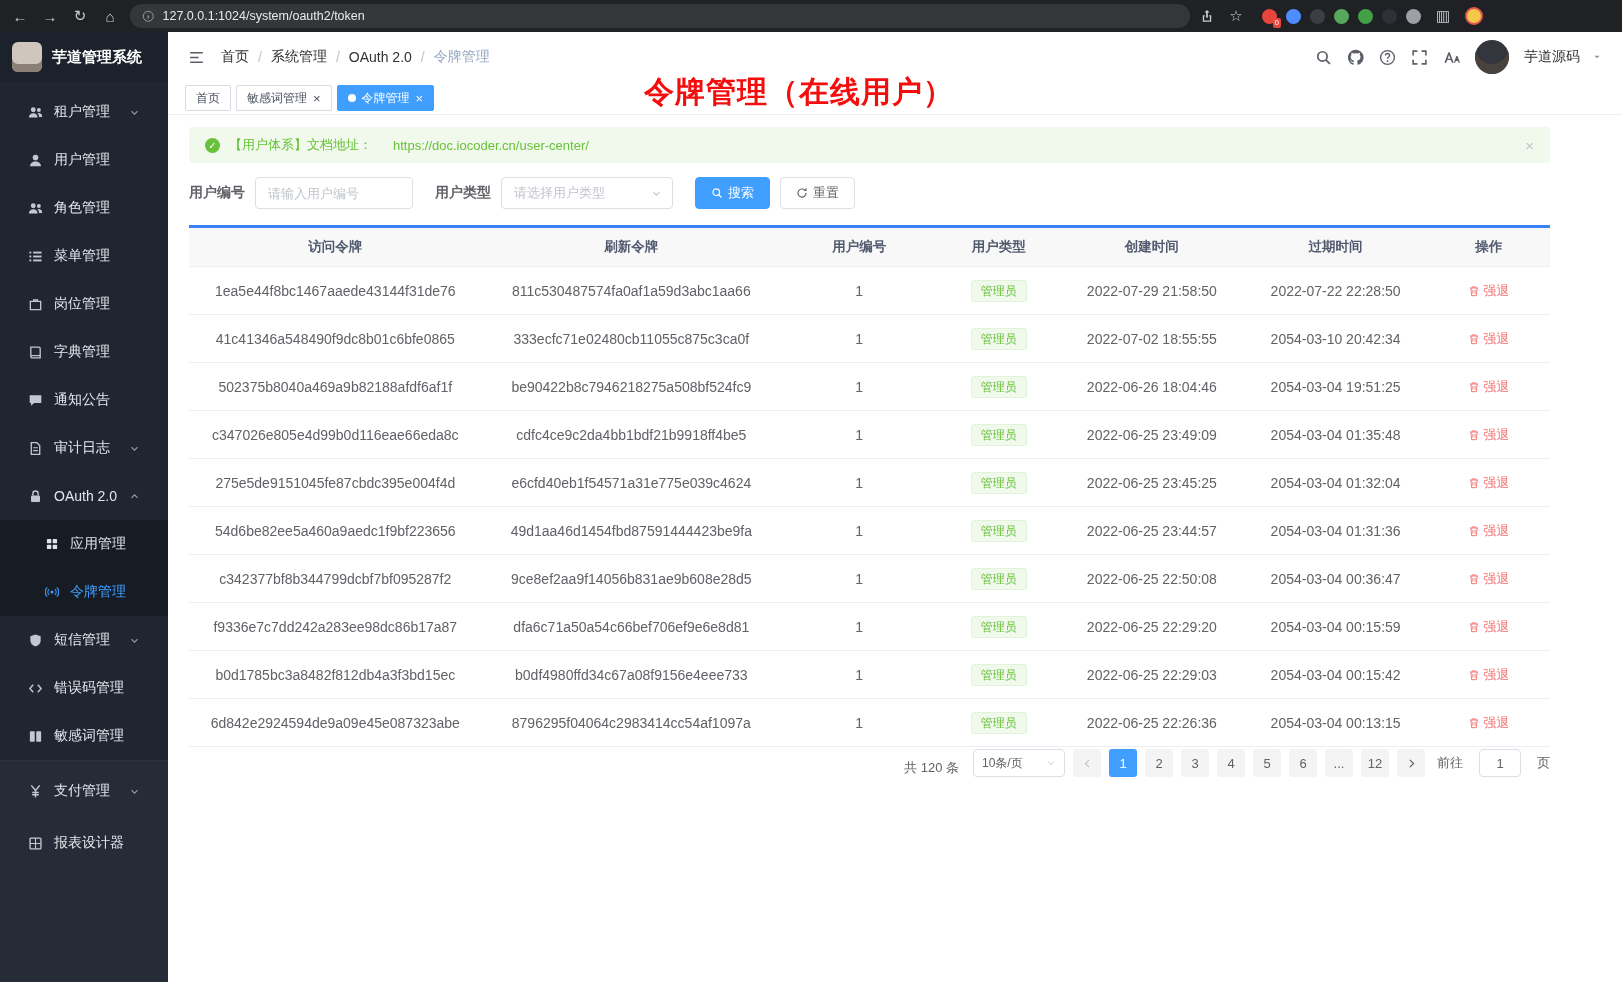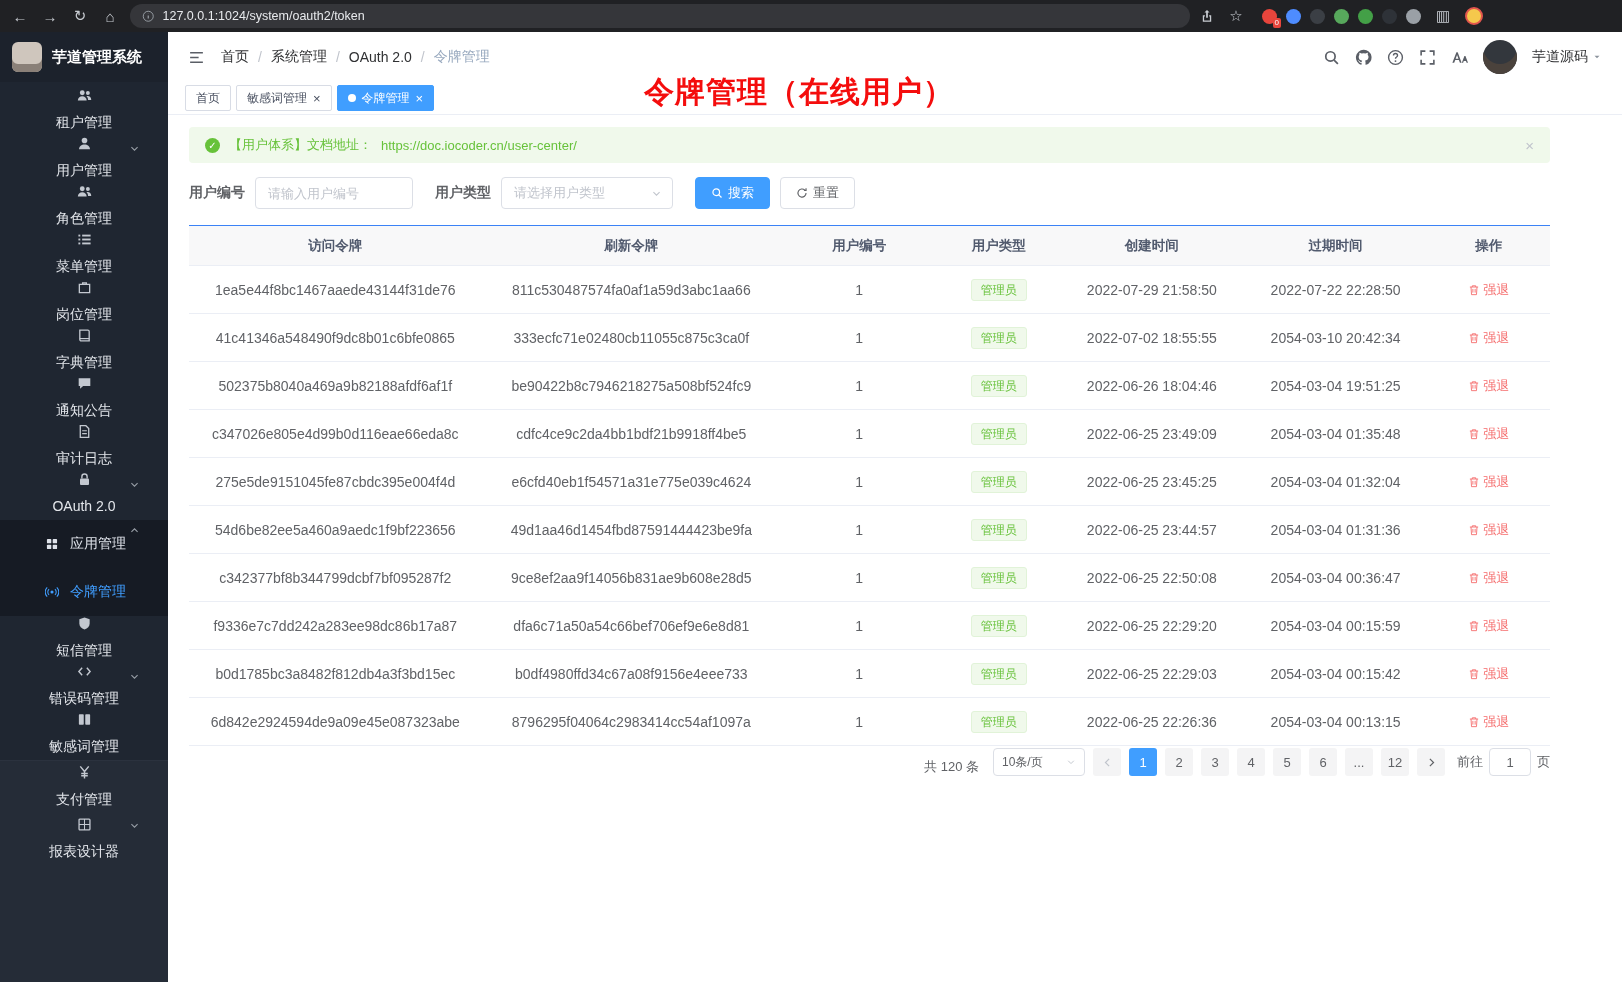--- a/index.html
+++ b/index.html
@@ -26,21 +26,21 @@
   .app { display:flex; height:950px; }
 
   
   .sidebar { width:168px; background:#1f2631; color:#dde1e8; display:flex; flex-direction:column; flex-shrink:0; }
   .logo { height:50px; display:flex; align-items:center; gap:10px; padding:0 12px; background:#1c222c; }
   .logo-img { width:30px; height:30px; border-radius:6px; background:#cfc6bd;
     box-shadow:inset 0 -8px 0 #8a8078; flex-shrink:0; }
   .logo-title { color:#fff; font-size:15px; font-weight:bold; white-space:nowrap; }
   .menu { padding-top:6px; }
   .menu-item { height:48px; display:flex; align-items:center; gap:11px; padding:0 28px;
-    font-size:14px; color:#e3e6eb; cursor:pointer;flex-direction:column; }
+    font-size:14px; color:#e3e6eb; cursor:pointer; }
   .menu-item .mi { color:#c3c8d0; font-size:15px; }
   .chev { margin-left:auto; color:#9aa0a8; font-size:11px; }
   .submenu { background:#161b24; }
   .submenu-item { height:48px; display:flex; align-items:center; gap:11px; padding:0 17px 0 45px;
     font-size:14px; color:#dfe3ea; cursor:pointer; }
   .submenu-item.active, .submenu-item.active .mi { color:#409eff; }
   .menu-bottom { flex:1; background:#252c37; border-top:1px solid #2b323e; padding-top:4px; }
   .menu-bottom .menu-item { height:52px; }
 
   
@@ -49,21 +49,21 @@
   .topbar { height:50px; display:flex; align-items:center; padding:0 20px; background:#fff; }
   .hamburger { color:#5a5e66; font-size:17px; cursor:pointer; display:inline-flex; }
   .breadcrumb { margin-left:16px; font-size:14px; color:#303133; display:flex; align-items:center; }
   .bc-sep { margin:0 9px; color:#c0c4cc; }
   .bc-item { cursor:pointer; }
   .bc-item.last { color:#97a8be; cursor:default; }
   .topbar-right { margin-left:auto; display:flex; align-items:center; gap:15px; color:#5a5e66; }
   .tb-icon { font-size:17px; display:inline-flex; cursor:pointer; color:#5a5e66; }
   .user-avatar { width:34px; height:34px; border-radius:50%; background:#33373d;
     box-shadow:inset 0 -10px 0 #4a423c; cursor:pointer; }
-  .user-name { font-size:14px; color:#303133; cursor:pointer; display:flex; align-items:center; gap:4px; }
+  .user-name { font-size:14px; color:#303133; cursor:pointer; display:flex; align-items:center; gap:12px; }
   .user-caret { font-size:10px; color:#8c939d; display:inline-flex; }
 
   .annotation { position:absolute; top:40px; left:476px; font-size:30px; font-weight:700;
     color:#f40d0d; letter-spacing:1px; z-index:20; pointer-events:none; white-space:nowrap; }
 
   .tabbar { height:33px; display:flex; align-items:center; gap:5px; padding:0 17px;
     border-bottom:1px solid #ebeef5; background:#fff; }
   .tab { height:26px; display:flex; align-items:center; gap:6px; padding:0 10px;
     border:1px solid #d8dce5; border-radius:2px; background:#fff; font-size:12px;
     color:#495060; cursor:pointer; white-space:nowrap; }
@@ -71,21 +71,21 @@
   .tab .dot { width:8px; height:8px; border-radius:50%; background:#fff; display:inline-block; }
   .tab .tclose { font-size:13px; line-height:1; display:inline-flex; }
 
   .content { flex:1; padding:12px 72px 0 21px; overflow:hidden; }
 
   
   .alert { height:36px; background:#f0f9eb; border-radius:4px; display:flex; align-items:center;
     gap:9px; padding:0 16px; color:#67c23a; font-size:13px; }
   .alert-check { width:15px; height:15px; border-radius:50%; background:#67c23a; color:#fff;
     font-size:10px; display:inline-flex; align-items:center; justify-content:center; flex-shrink:0; }
-  .alert-link { color:#67c23a; text-decoration:none; cursor:pointer; }
+  .alert-link { color:#67c23a; text-decoration:none; cursor:pointer;margin-left:12px; }
   .alert-close { margin-left:auto; color:#c0c4cc; font-size:15px; cursor:pointer; }
 
   
   .filters { display:flex; align-items:center; margin-top:14px; font-size:14px; }
   .flabel { font-weight:700; color:#606266; margin-right:10px; }
   .finput { width:158px; height:32px; border:1px solid #dcdfe6; border-radius:4px;
     padding:0 12px; font-size:13px; color:#606266; outline:none; margin-right:22px;
     font-family:"Liberation Sans","DejaVu Sans",sans-serif; }
   .finput::placeholder { color:#c0c4cc; }
   .fselect { width:172px; height:32px; border:1px solid #dcdfe6; border-radius:4px;
@@ -94,21 +94,21 @@
   .fselect .chev2 { color:#c0c4cc; font-size:11px; display:inline-flex; }
   .btn { height:32px; border-radius:4px; font-size:13px; display:inline-flex; align-items:center;
     gap:5px; padding:0 15px; cursor:pointer; font-family:inherit; }
   .btn-primary { background:#409eff; border:1px solid #409eff; color:#fff; }
   .btn-plain { background:#fff; border:1px solid #dcdfe6; color:#606266; margin-left:10px; }
   .btn .icon { font-size:12px; }
 
   
   table { width:100%; border-collapse:collapse; margin-top:16px; font-size:14px; table-layout:fixed; }
   thead th { height:40px; background:#f8f8f9; color:#515a6e; font-weight:700; font-size:13.5px;
-    text-align:center; border-bottom:1px solid #ebeef5; border-top:1px solid #3b82f6; }
+    text-align:center; border-bottom:1px solid #ebeef5; border-top:3px solid #3b82f6; }
   tbody td { height:48px; color:#606266; text-align:center; border-bottom:1px solid #ebeef5;
     white-space:nowrap; overflow:hidden; text-overflow:ellipsis; }
   .badge { display:inline-block; padding:2px 9px; font-size:12px; color:#67c23a;
     background:#f0f9eb; border:1px solid #e1f3d8; border-radius:3px; line-height:16px; }
   .action-link { color:#f56c6c; font-size:13px; display:inline-flex; align-items:center; gap:3px;
     cursor:pointer; text-decoration:none; }
   .action-link .icon { font-size:12px; }
 
   
   .pagination { display:flex; align-items:flex-end; justify-content:flex-end; gap:8px;
@@ -116,21 +116,21 @@
   .ptotal { margin-right:6px; }
   .psize { width:92px; height:28px; border:1px solid #dcdfe6; border-radius:4px; background:#fff;
     display:flex; align-items:center; justify-content:space-between; padding:0 8px;
     font-size:12px; color:#606266; cursor:pointer; }
   .psize .chev2 { color:#c0c4cc; font-size:10px; display:inline-flex; }
   .pbtn { min-width:28px; height:28px; background:#f4f4f5; border:none; border-radius:3px;
     color:#606266; font-size:13px; display:inline-flex; align-items:center; justify-content:center;
     cursor:pointer; font-family:inherit; padding:0 4px; }
   .pbtn.active { background:#409eff; color:#fff; }
   .pbtn.disabled { color:#c0c4cc; cursor:default; }
-  .pgoto { display:flex; align-items:center; gap:6px; margin-left:4px; }
+  .pgoto { display:flex; align-items:center; gap:16px; margin-left:4px; }
   .pgoto input { width:42px; height:28px; border:1px solid #dcdfe6; border-radius:4px;
     text-align:center; font-size:13px; color:#606266; outline:none; font-family:inherit; }
 
   .icon { display:inline-flex; width:1em; height:1em; align-items:center; justify-content:center; }
   .icon svg { width:1em; height:1em; fill:currentColor; display:block; }
 </style>
 </head>
 <body>
 
 <div class="browser-bar">

